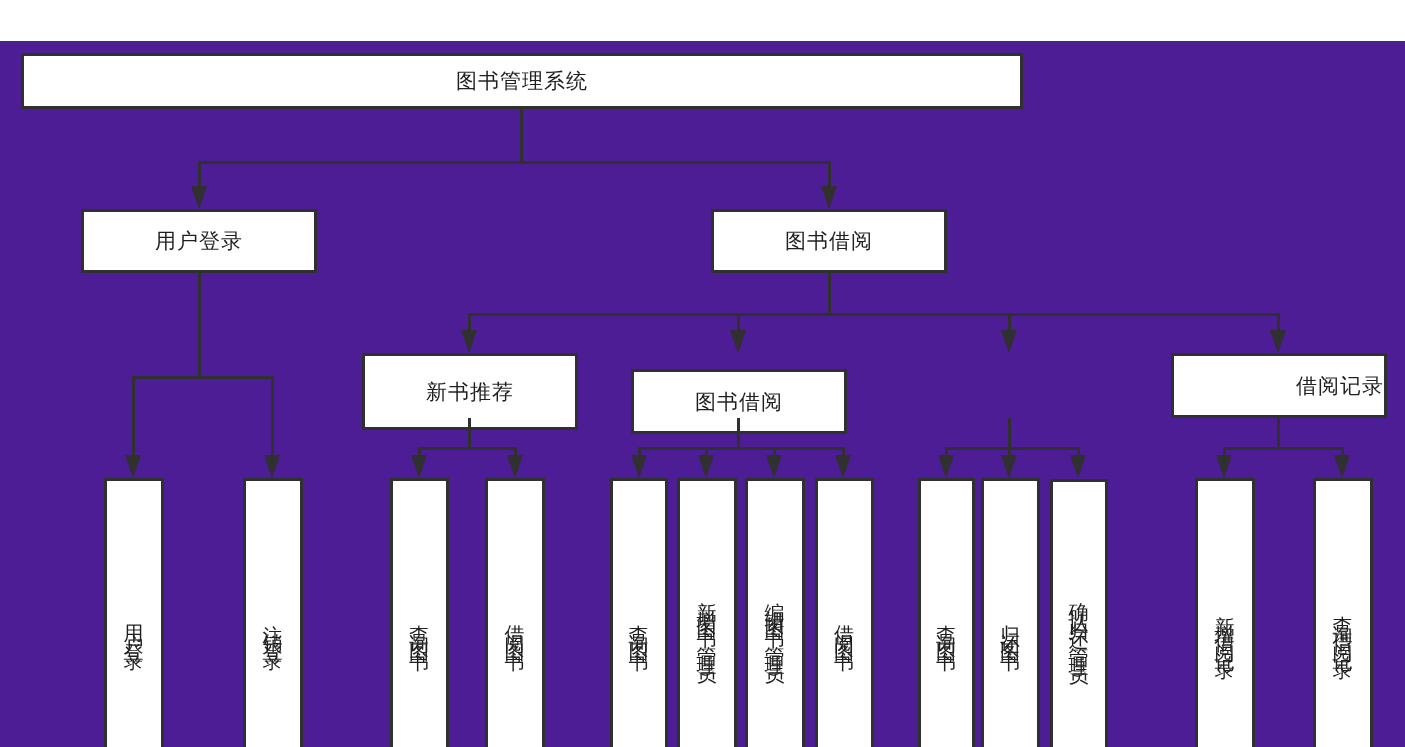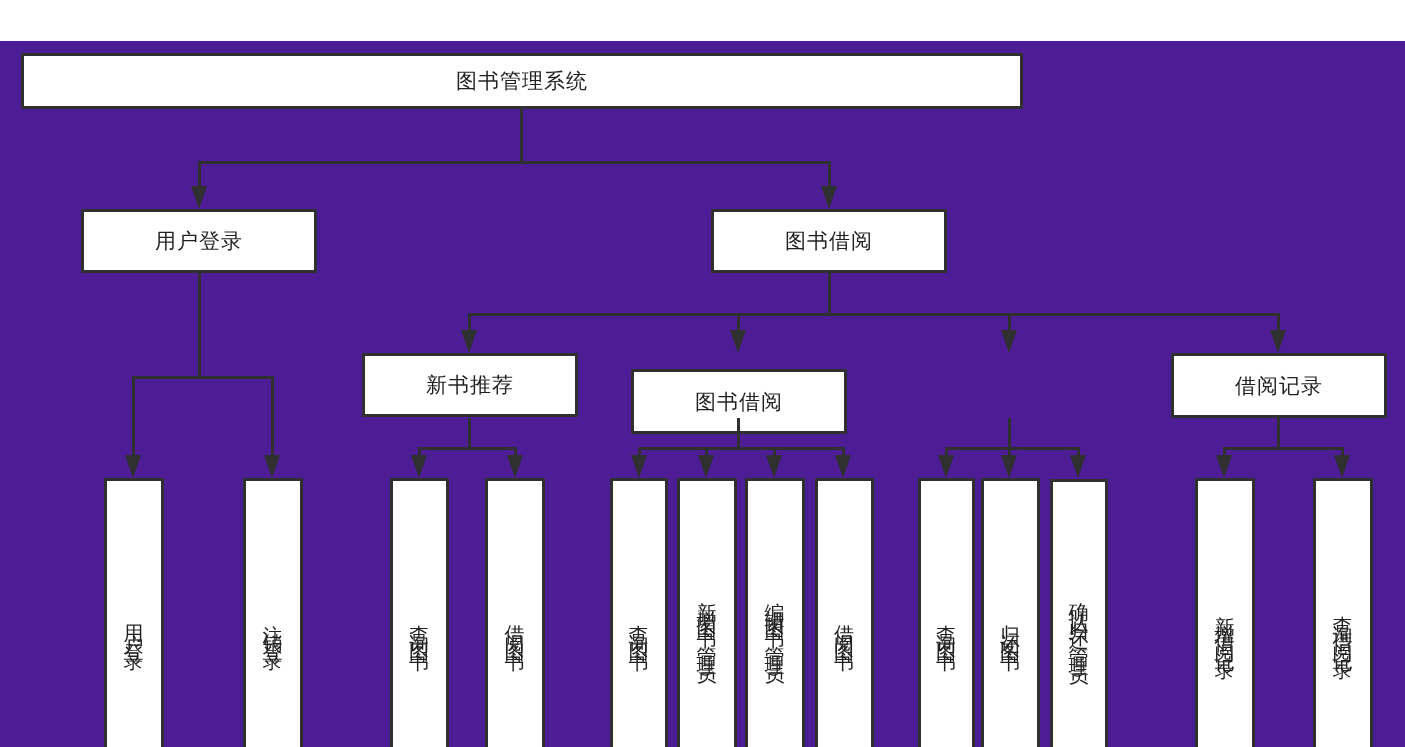--- a/index.html
+++ b/index.html
@@ -81,27 +81,27 @@
   <div class="hline" style="left:468px;top:272px;width:812px;"></div>
   <div class="vline" style="left:468px;top:272px;height:20px;"></div>
   <div class="arrowhead" style="left:461px;top:289px;"></div>
   <div class="vline" style="left:737px;top:272px;height:20px;"></div>
   <div class="arrowhead" style="left:730px;top:289px;"></div>
   <div class="vline" style="left:1008px;top:272px;height:20px;"></div>
   <div class="arrowhead" style="left:1001px;top:289px;"></div>
   <div class="vline" style="left:1277px;top:272px;height:20px;"></div>
   <div class="arrowhead" style="left:1270px;top:289px;"></div>
 
-  <div class="node h-node" style="left:362px;top:312px;width:216px;height:64px;">
+  <div class="node h-node" style="left:362px;top:312px;width:216px;height:77px;">
     <span>新书推荐</span>
   </div>
   <div class="node h-node" style="left:631px;top:328px;width:216px;height:65px;">
     <span>图书借阅</span>
   </div>
-  <div class="node h-node" style="left:1171px;top:312px;width:216px;height:65px;">
+  <div class="node h-node" style="left:1171px;top:312px;width:216px;height:65px;justify-content:flex-end;">
     <span>借阅记录</span>
   </div>
 
   <div class="vline" style="left:468px;top:377px;height:32px;"></div>
   <div class="hline" style="left:418px;top:406px;width:99px;"></div>
   <div class="vline" style="left:418px;top:406px;height:12px;"></div>
   <div class="arrowhead" style="left:411px;top:414px;"></div>
   <div class="vline" style="left:514px;top:406px;height:12px;"></div>
   <div class="arrowhead" style="left:507px;top:414px;"></div>
 

